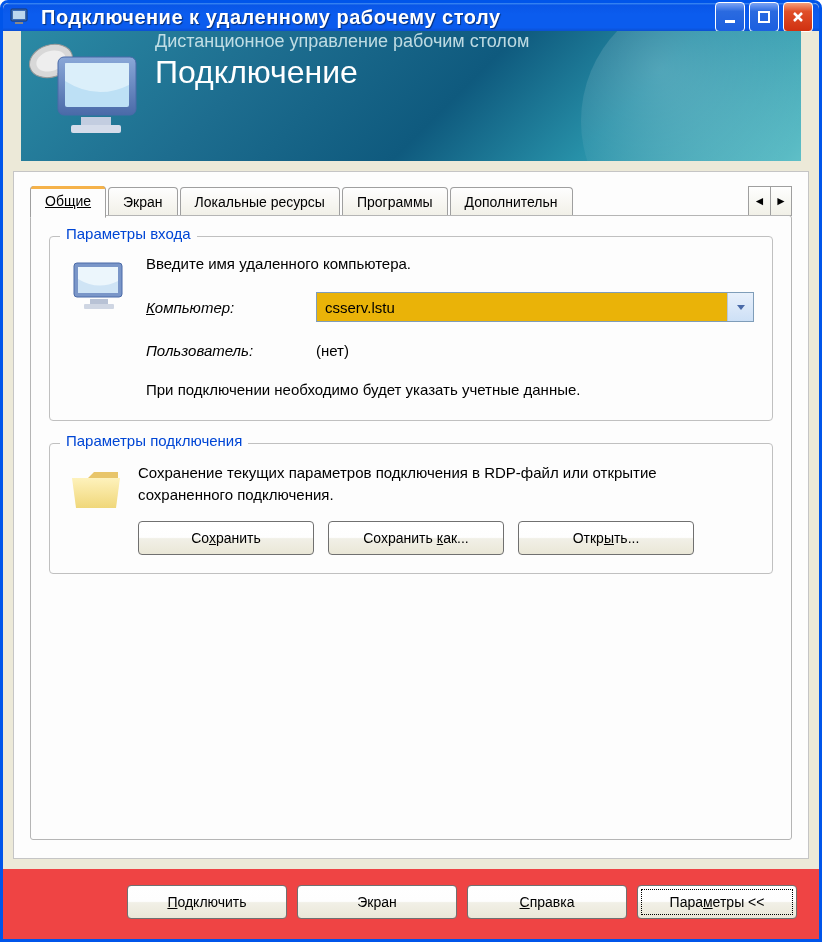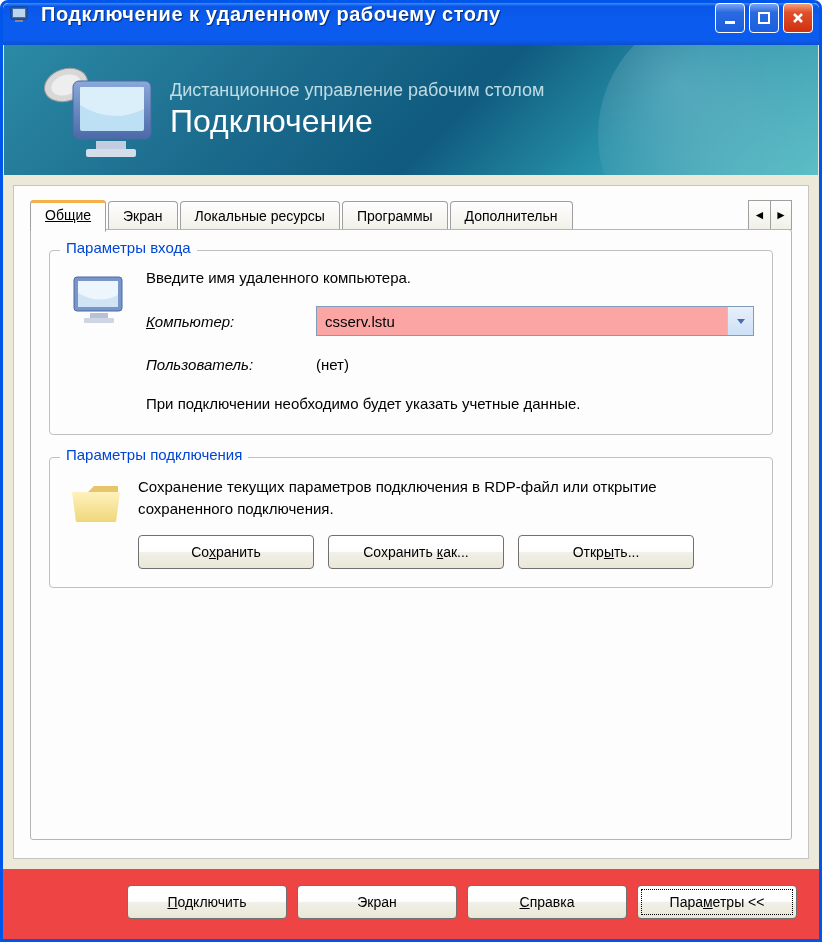--- a/index.html
+++ b/index.html
@@ -16,24 +16,24 @@
   .window {
     width: 822px;
     height: 942px;
     border: 3px solid #0055ea;
     border-radius: 8px 8px 0 0;
     background: #ece9d8;
     display: flex;
     flex-direction: column;
   }
   .titlebar {
-    height: 42px;
+    height: 28px;
     background: linear-gradient(to bottom, #3f8cf3 0%, #0956e8 8%, #0b5cee 40%, #0b5cee 88%, #0b4fd3 100%);
     display: flex;
-    align-items: flex-start;
+    align-items: center;
     padding: 0 6px;
     border-radius: 6px 6px 0 0;
   }
   .titlebar .app-icon {
     width: 24px; height: 24px;
     margin-right: 8px;
     display: flex; align-items: center; justify-content: center;
   }
   .titlebar .title {
     color: #fff;
@@ -56,23 +56,23 @@
     color: #fff;
   }
   .title-btn.close {
     background: linear-gradient(to bottom, #f5a07b, #e0502a 30%, #d03010);
     color: #fff;
   }
   .banner {
     height: 130px;
     background: linear-gradient(135deg, #2b8aa5 0%, #1d6d8f 30%, #0f5a7e 55%, #2790a8 75%, #5fbfc7 100%);
     display: flex;
-    align-items: center;
-    padding-left: 34px;
-    margin: 0 1px;
+    align-items: flex-start;
+    padding-left: 2px;
+    margin: 0 18px;
     position: relative;
     overflow: hidden;
   }
   .banner::after{
     content:"";
     position:absolute;
     right:-40px; top:-40px;
     width:260px; height:260px;
     border-radius:50%;
     background: radial-gradient(circle at 30% 30%, rgba(255,255,255,0.2), rgba(255,255,255,0) 60%);
@@ -196,21 +196,21 @@
   .field-label {
     width: 170px;
     font-size: 15px;
     font-style: italic;
   }
   .combo {
     flex: 1;
     display: flex;
     border: 1px solid #7f9db9;
     height: 30px;
-    background: #fca5a5;
+    background: #eab308;
   }
   .combo input {
     flex: 1;
     border: none;
     padding: 0 8px;
     font-size: 15px;
     font-family: inherit;
     outline: none;
     background: transparent;
   }

